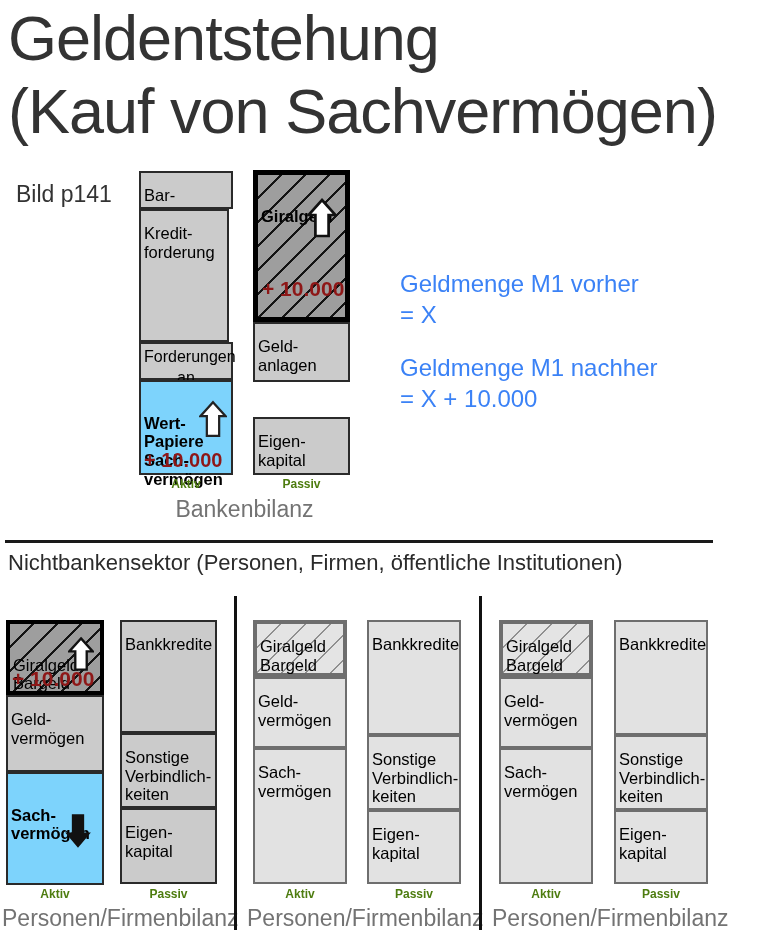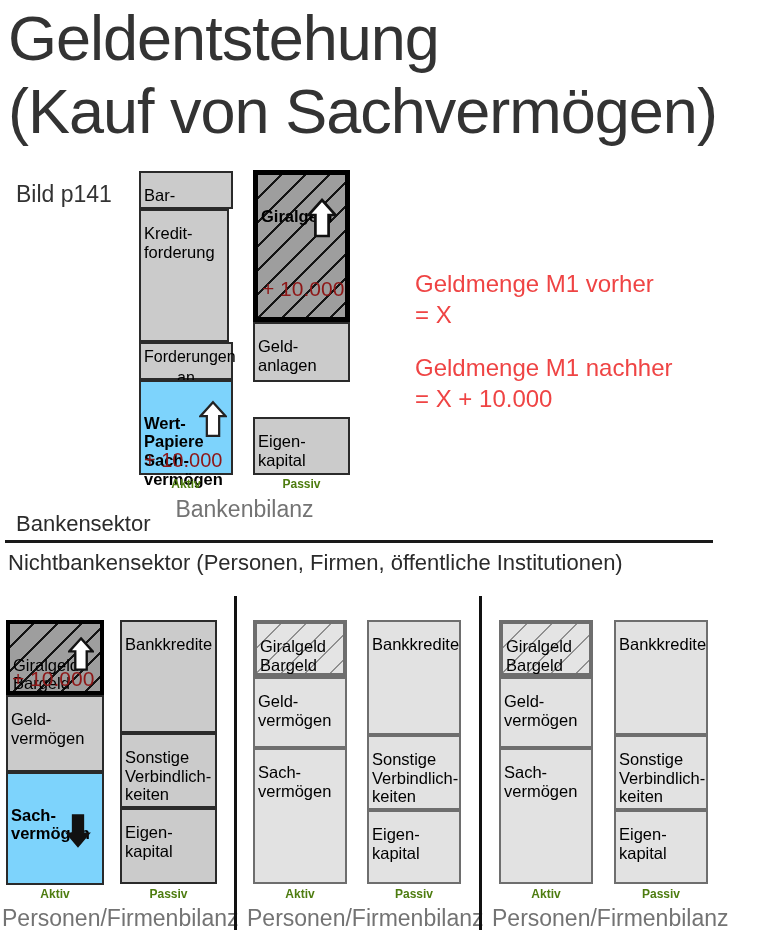--- a/index.html
+++ b/index.html
@@ -12,24 +12,24 @@
   .bt{display:block;white-space:pre-line;}
   .small{font-size:16px;text-align:center;line-height:1.3;padding-top:3px;}
   .dark{background:#7dd3fc;font-weight:bold;}
   .hatchD{background:repeating-linear-gradient(135deg,#9e9e9e 0px,#9e9e9e 15px,#141414 15px,#141414 17px);
           border:5px solid #000;}
   .hatchD4{border-width:4px;}
   .hatchL{background:repeating-linear-gradient(135deg,#e4e4e4 0px,#e4e4e4 16px,#8f8f8f 16px,#8f8f8f 17.5px);
           border:4px solid #6e6e6e;}
   .lighter{background:#e2e2e2;border:2px solid #6e6e6e;}
   .bold{font-weight:bold;}
-  .amount{position:absolute;color:#8e1717;font-weight:normal;white-space:nowrap;}
+  .amount{position:absolute;color:#8e1717;font-weight:bold;white-space:nowrap;}
   .colhead{position:absolute;font-weight:bold;font-size:12px;text-align:center;color:#4d7c0f;}
   .bilanz{position:absolute;font-size:23px;text-align:center;color:#737373;}
-  .m1{position:absolute;left:415px;font-size:24px;line-height:1.3;color:#ef4444;white-space:pre-line;}
+  .m1{position:absolute;left:400px;font-size:24px;line-height:1.3;color:#3b82f6;white-space:pre-line;}
   .sector{position:absolute;font-size:22px;color:#2b2b2b;}
   .hline{position:absolute;left:5px;top:540px;width:708px;height:3px;background:#1a1a1a;}
   .vline{position:absolute;top:596px;width:3px;height:334px;background:#111;}
   .arr{position:absolute;}
 </style>
 </head>
 <body>
 
 <div class="page">
 
@@ -71,21 +71,20 @@
 
   <div class="colhead" style="left:139px;top:477px;width:94px">Aktiv</div>
   <div class="colhead" style="left:253px;top:477px;width:97px">Passiv</div>
   <div class="bilanz" style="left:139px;top:496px;width:211px">Bankenbilanz</div>
 
   <div class="m1" style="top:268px">Geldmenge M1 vorher
 = X</div>
   <div class="m1" style="top:352px">Geldmenge M1 nachher
 = X + 10.000</div>
 
-  <div class="sector" style="left:16px;top:511px">Bankensektor</div>
   <div class="hline"></div>
   <div class="sector" style="left:8px;top:550px">Nichtbankensektor (Personen, Firmen, öffentliche Institutionen)</div>
 
   <div class="box hatchD hatchD4" style="left:6px;top:620px;width:98px;height:75px">
     <span class="bt">Giralgeld
 Bargeld</span>
     <svg class="arr" style="right:6px;top:12px;width:26px;height:36px" viewBox="0 0 100 130">
       <polygon points="50,5 95,55 72,55 72,125 28,125 28,55 5,55" fill="#fff" stroke="#111" stroke-width="9"></polygon>
     </svg>
     <div class="amount" style="left:2px;top:43px;font-size:21px">+ 10.000</div>

